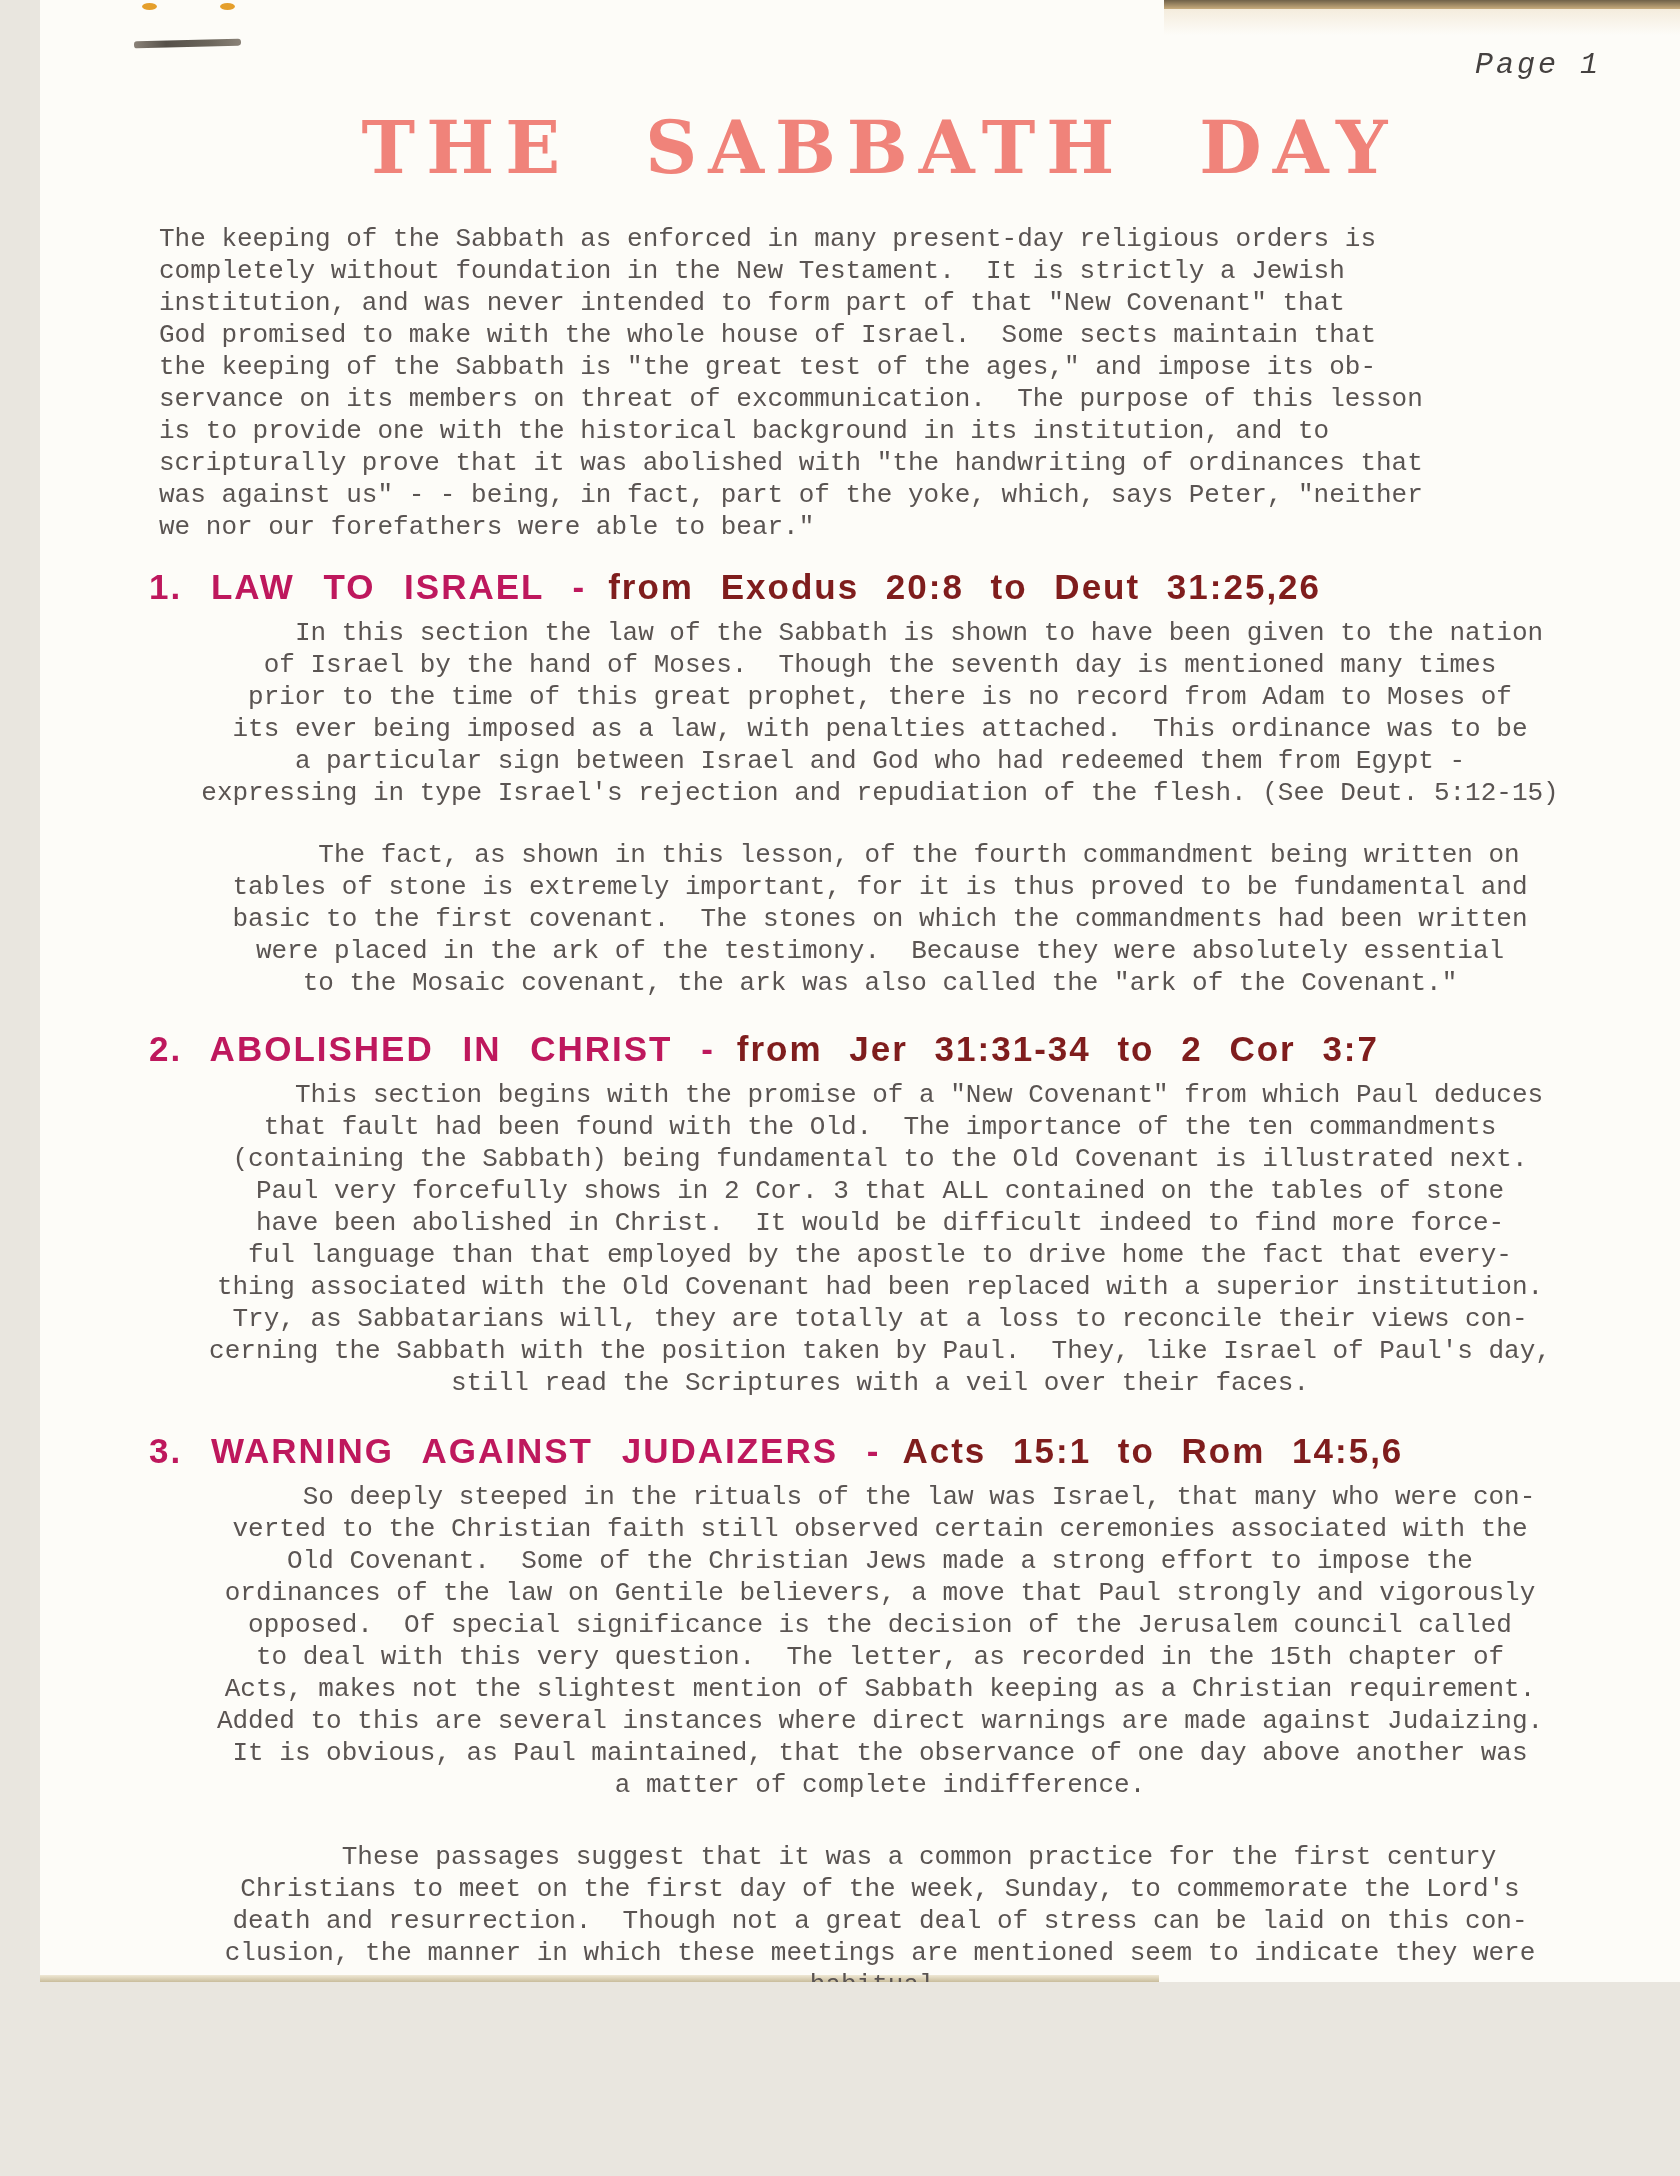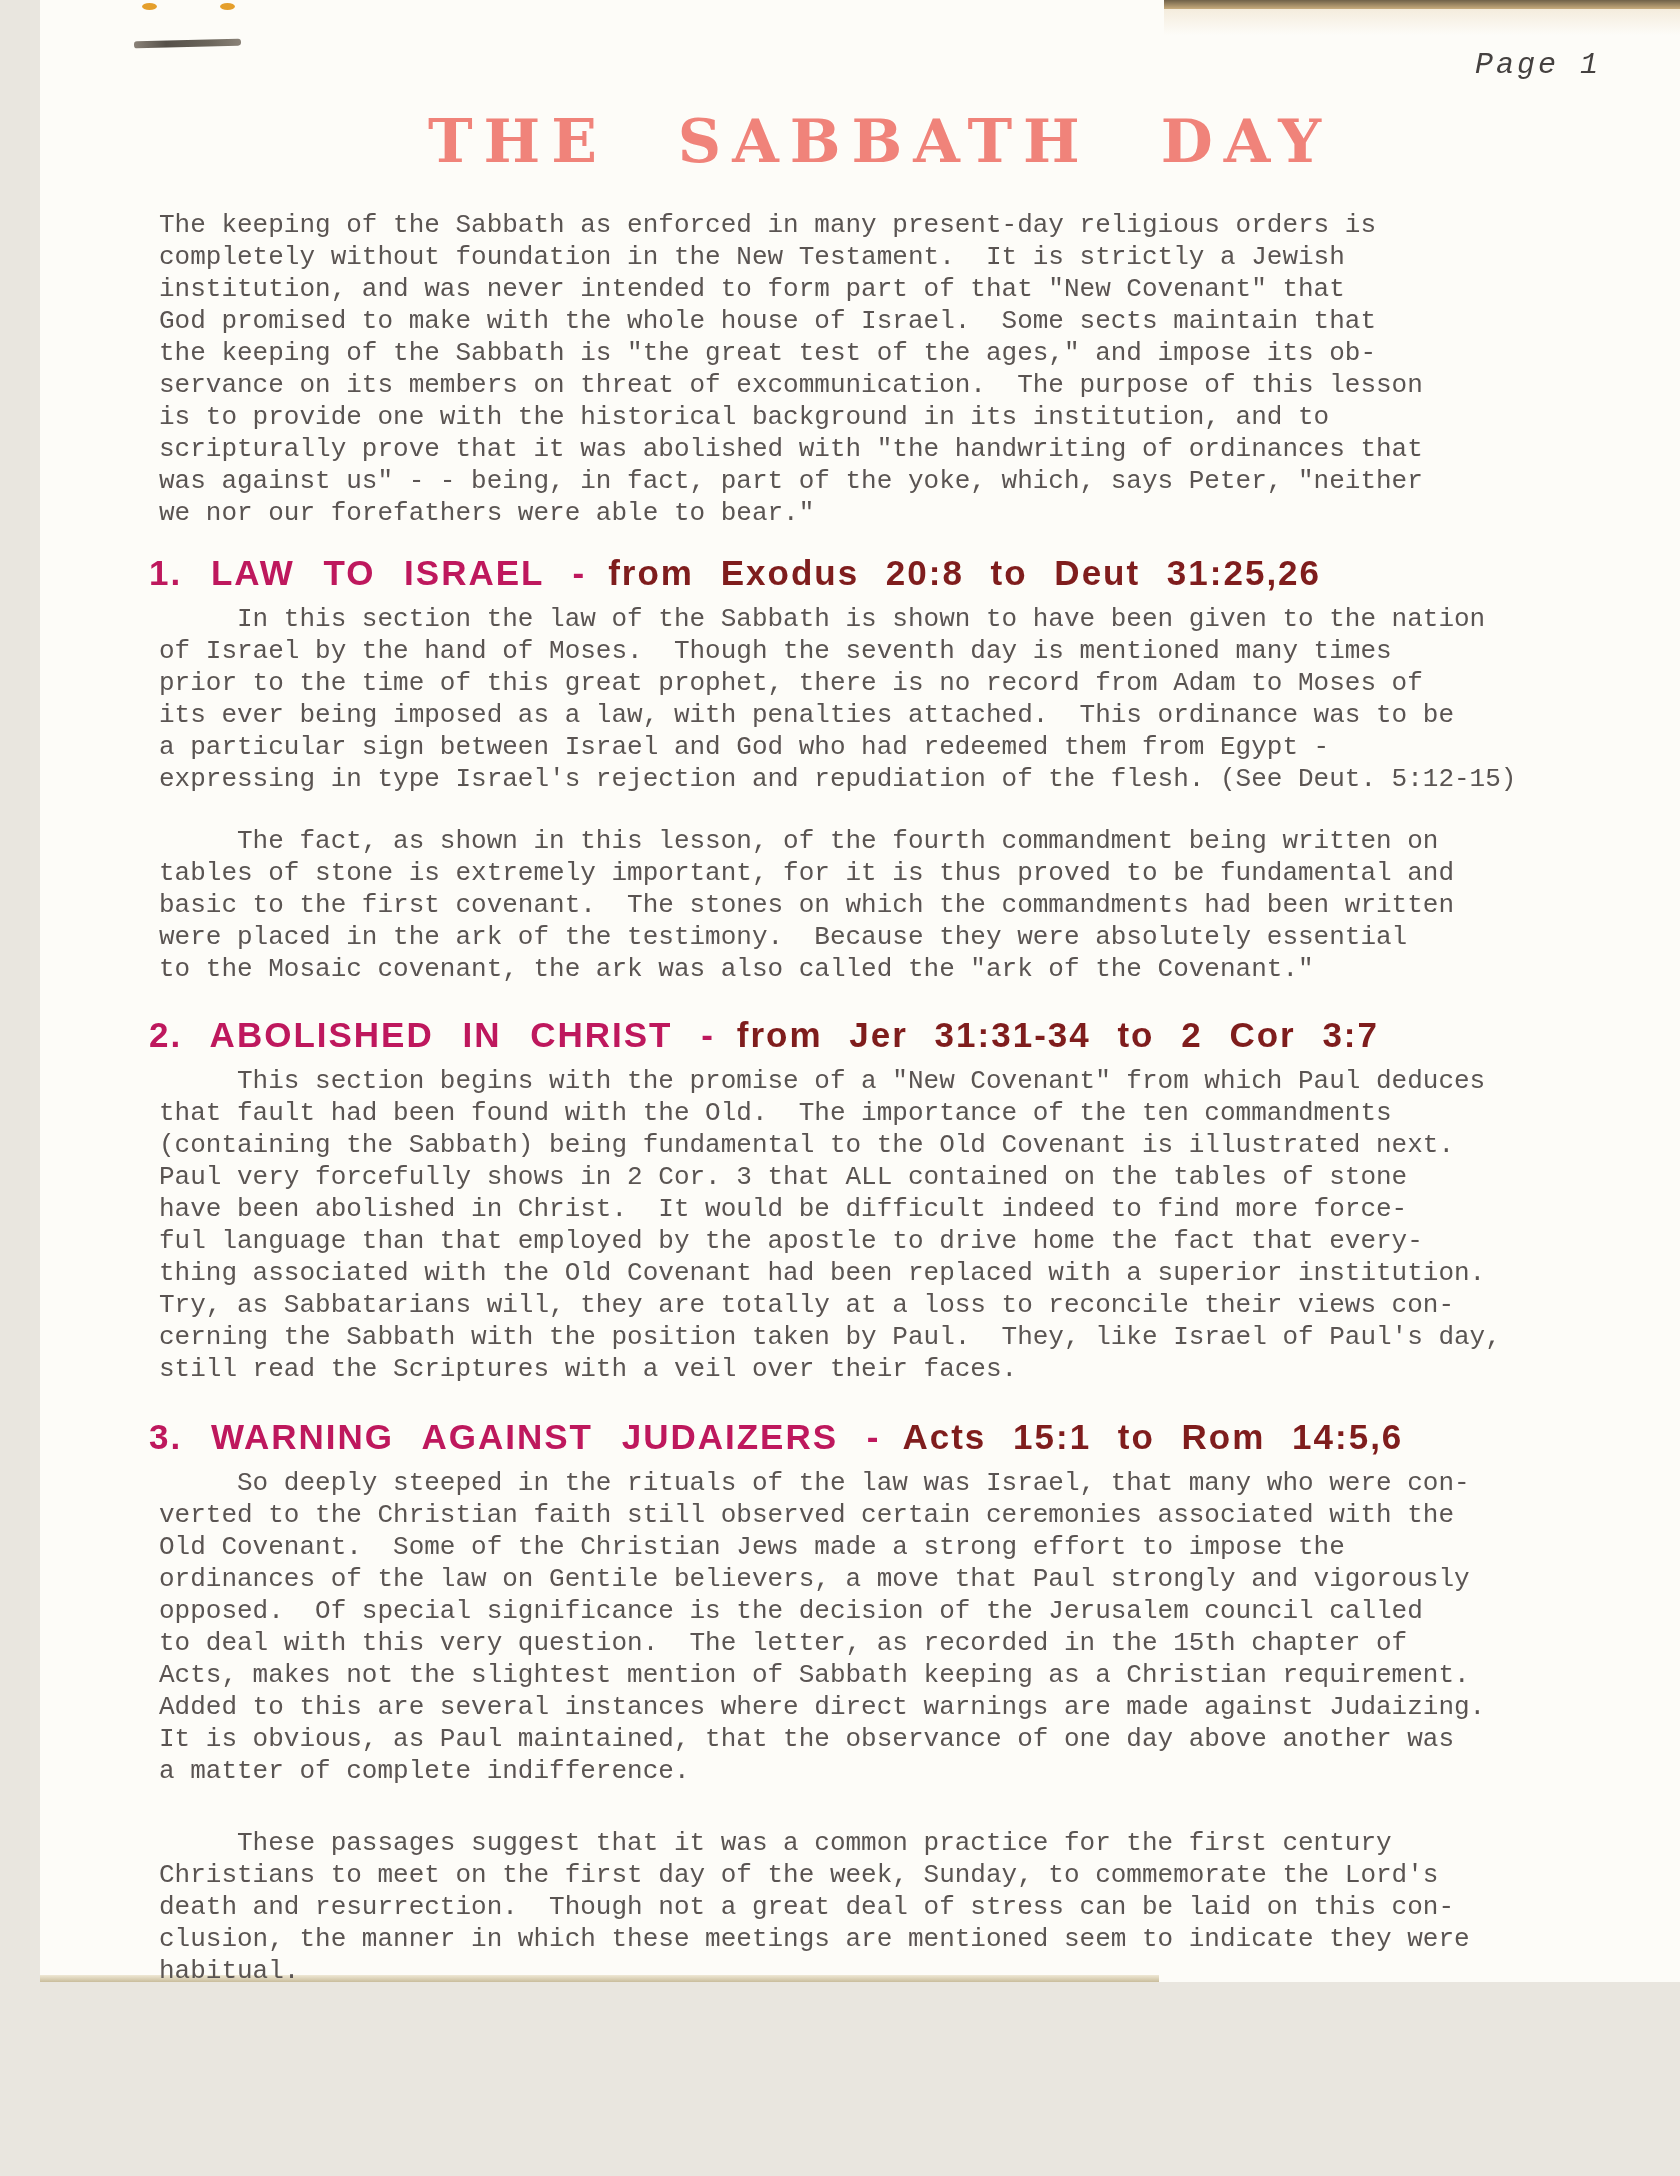--- a/index.html
+++ b/index.html
@@ -41,21 +41,21 @@
     font-style:italic;
     font-size:30px;
     letter-spacing:3px;
     color:#454140;
   }
   h1.doc-title{
     margin:26px 0 0 0;
     text-align:center;
     font-family:"DejaVu Serif","Liberation Serif",serif;
     font-weight:bold;
-    font-size:60px;
+    font-size:72px;
     line-height:1.12;
     letter-spacing:11px;
     word-spacing:38px;
     color:#f0837a;
   }
   .body-text{
     font-size:26px;
     line-height:32px;
     white-space:pre-wrap;
     margin:0;
@@ -70,21 +70,21 @@
     letter-spacing:2px;
     margin:0 0 10px -10px;
     white-space:nowrap;
   }
   .heading-red{color:#be185d;word-spacing:17px;}
   .heading-dark{color:#7f1d1d;word-spacing:15px;margin-left:22px;}
   .sec1{margin-top:24px;}
   .sec2{margin-top:30px;}
   .sec3{margin-top:32px;}
   .sec4{margin-top:40px;}
-  .para{margin-top:6px;}
+  .para{margin-top:6px;text-align:center;}
   .para + .para{margin-top:30px;}
 
   .footer{
     position:absolute;left:14px;right:0;top:2079px;
     text-align:center;
     font-family:"Liberation Sans","DejaVu Sans",sans-serif;
     font-weight:bold;
     font-size:31px;
     white-space:nowrap;
   }

